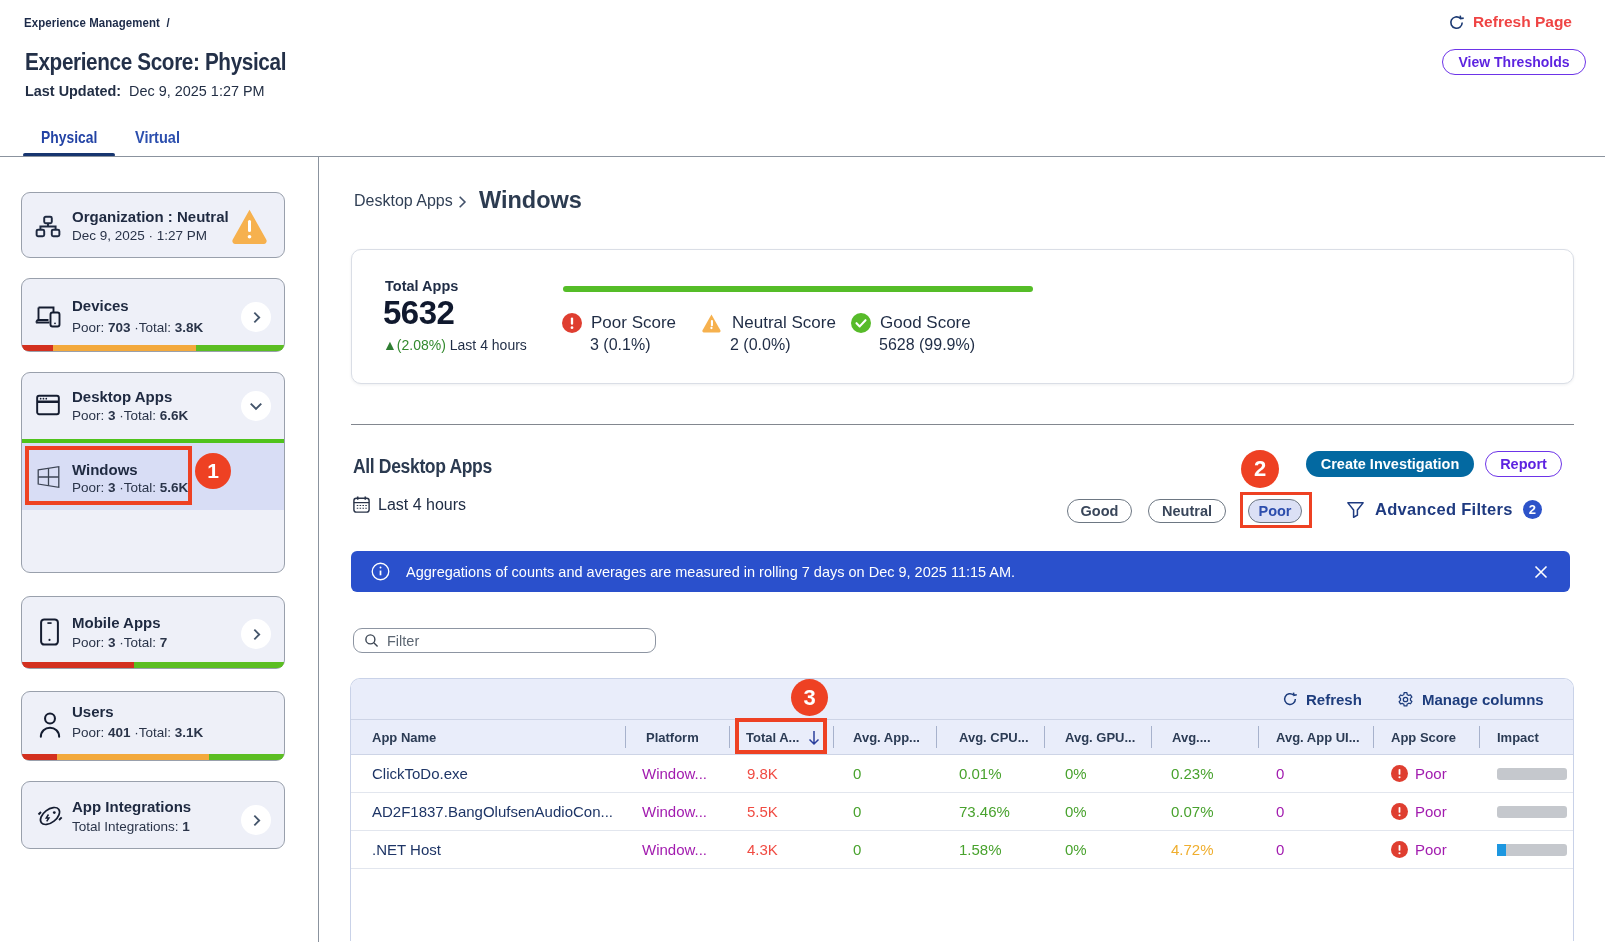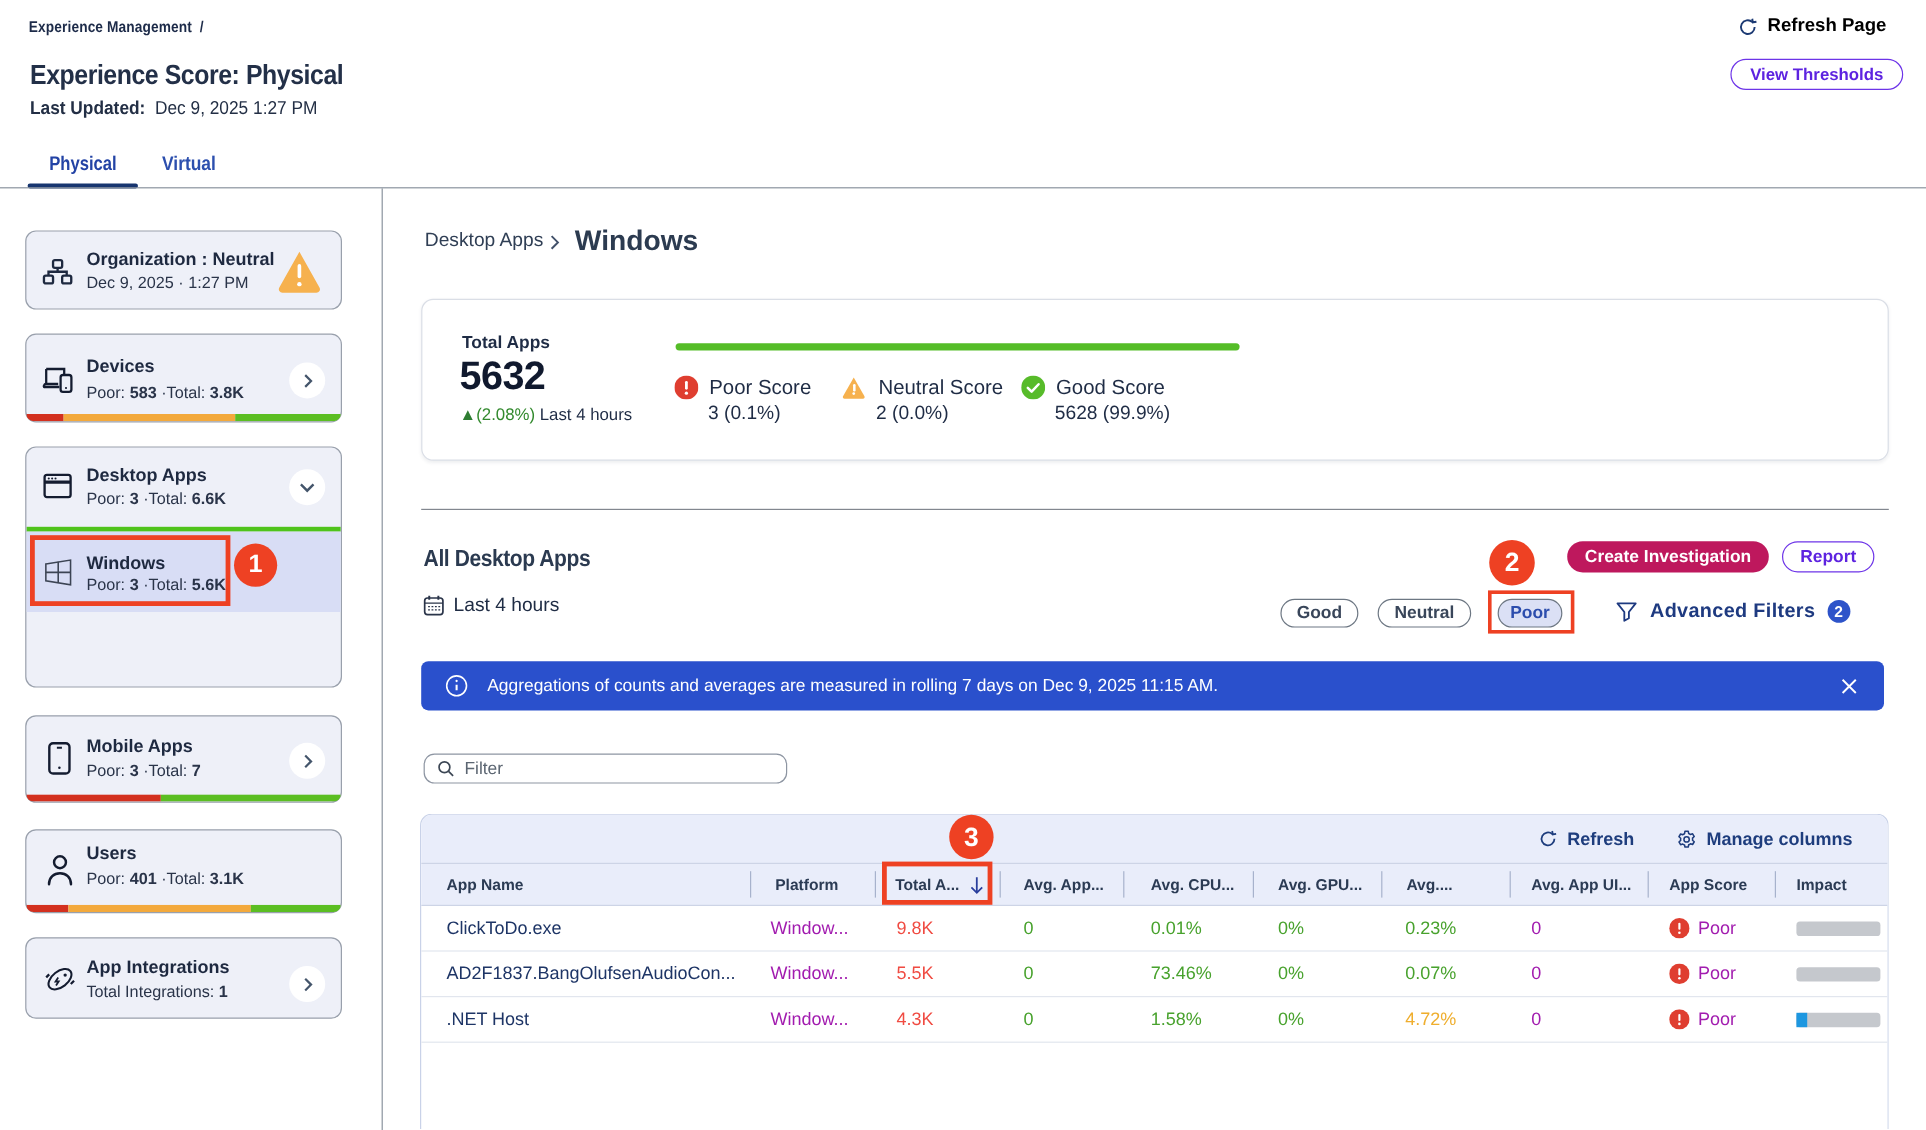--- a/index.html
+++ b/index.html
@@ -5,21 +5,21 @@
 * { margin:0; padding:0; box-sizing:border-box; }
 html,body { width:1605px; height:942px; background:#fff; font-family:"Liberation Sans", sans-serif; }
 .page { position:relative; width:1605px; height:942px; overflow:hidden; background:#fff; }
 .abs { position:absolute; }
 svg { display:block; }
 
 
 .crumb-top { left:24px; top:15px; font-size:13px; color:#1d2b49; font-weight:bold; letter-spacing:.1px; transform:scaleX(.88); transform-origin:0 0; }
 .h1 { left:25px; top:49px; font-size:23px; font-weight:bold; color:#233048; letter-spacing:-.4px; transform:scaleX(.9); transform-origin:0 0; }
 .lastupd { left:25px; top:82px; font-size:15.5px; color:#232f45; transform:scaleX(.93); transform-origin:0 0; }
-.refresh-page { right:33px; top:13px; font-size:15.5px; font-weight:bold; color:#000000; display:flex; align-items:center; gap:8px; }
+.refresh-page { right:33px; top:13px; font-size:15.5px; font-weight:bold; color:#ef4444; display:flex; align-items:center; gap:8px; }
 .btn-thresholds { left:1442px; top:49px; width:144px; height:26px; border:1.5px solid #6d34e8; border-radius:13px; color:#5d23e0; font-size:14px; font-weight:bold; display:flex; align-items:center; justify-content:center; }
 .tab { top:128px; font-size:16.5px; font-weight:bold; }
 .tab.on { color:#2343a5; }
 .tab.off { color:#2c4fae; }
 .tab-underline { left:22.5px; top:152.5px; width:92px; height:4px; background:#17356f; border-radius:2px; }
 .hline-top { left:0; top:156px; width:1605px; height:1px; background:#8b939e; }
 .vline { left:318px; top:157px; width:1px; height:785px; background:#8b939e; }
 
 
 .card { left:21px; width:264px; background:#eef0f8; border:1px solid #99a0ac; border-radius:9px; }
@@ -93,21 +93,21 @@
 
   <div class="abs card" style="top:278px; height:74px;">
     <svg class="ic" style="top:24px;" width="28" height="26" viewBox="0 0 28 26" fill="none" stroke="#141c30" stroke-width="1.9">
         <path d="M3.5 4.5 h15 v5"></path>
         <path d="M3.5 4.5 v12.5 M1.5 19.5 h13"></path>
         <path d="M1.8 19.5 c-.5 0 -.5 -2.5 1.7 -2.5 h10"></path>
         <rect x="15.5" y="9.5" width="9" height="14" rx="2"></rect>
         <circle cx="20" cy="20.3" r="0.9" fill="#141c30" stroke="none"></circle>
       </svg>
     <div class="tt" style="top:18px;">Devices</div>
-    <div class="st" style="top:41px;">Poor: <b>583</b> ·Total: <b>3.8K</b></div>
+    <div class="st" style="top:41px;">Poor: <b>703</b> ·Total: <b>3.8K</b></div>
     <div class="circle-btn" style="right:13px; top:23px;">
         <svg width="13" height="13" viewBox="0 0 12 12" fill="none" stroke="#44556b" stroke-width="1.7">
           <path d="M4 1.5 L8.5 6 L4 10.5"></path>
         </svg>
       </div>
     <div class="pbar">
         <div style="width:31px;background:#d3301f;"></div>
         <div style="width:143px;background:#f3a93c;"></div>
         <div style="flex:1;background:#5bbe22;"></div>
       </div>
@@ -222,21 +222,21 @@
       <svg width="20" height="20" viewBox="0 0 20 20">
           <circle cx="10" cy="10" r="10" fill="#57bb2a"></circle>
           <path d="M5.5 10.2 L8.7 13.4 L14.5 7.2" fill="none" stroke="#fff" stroke-width="2.1" stroke-linecap="round" stroke-linejoin="round"></path>
         </svg>
       <span style="font-size:17px; color:#1f2c45;">Good Score</span>
     </div>
     <div style="position:absolute; left:527px; top:86px; font-size:16px; color:#1f2c45;">5628 (99.9%)</div>
   </div>
   <div class="abs divider"></div>
   <div class="abs sec-title">All Desktop Apps</div>
-  <div class="abs" style="left:1306px; top:451px; width:168px; height:26px; background:#be185d; border-radius:13px; color:#fff; font-size:14.5px; font-weight:bold; display:flex; align-items:center; justify-content:center;">Create Investigation</div>
+  <div class="abs" style="left:1306px; top:451px; width:168px; height:26px; background:#0369a1; border-radius:13px; color:#fff; font-size:14.5px; font-weight:bold; display:flex; align-items:center; justify-content:center;">Create Investigation</div>
   <div class="abs" style="left:1485px; top:451px; width:77px; height:26px; border:1.5px solid #6d34e8; border-radius:13px; color:#5d23e0; font-size:14.5px; font-weight:bold; display:flex; align-items:center; justify-content:center;">Report</div>
   <div class="abs" style="left:352px; top:495px; display:flex; align-items:center; gap:7px; font-size:16px; color:#202d45;">
     <svg width="19" height="19" viewBox="0 0 20 20" fill="none" stroke="#2a3449" stroke-width="1.5">
         <rect x="2" y="3.5" width="16" height="14.5" rx="2.5"></rect>
         <path d="M2 8 h16" stroke-width="1.3"></path>
         <path d="M6 1.5 v3.5 M14 1.5 v3.5" stroke-width="1.7"></path>
         <g stroke-width="1.1">
           <path d="M5 11 h1.6 M8 11 h1.6 M11 11 h1.6 M14 11 h1.6 M5 14 h1.6 M8 14 h1.6 M11 14 h1.6 M14 14 h1.6"></path>
         </g>
       </svg>

